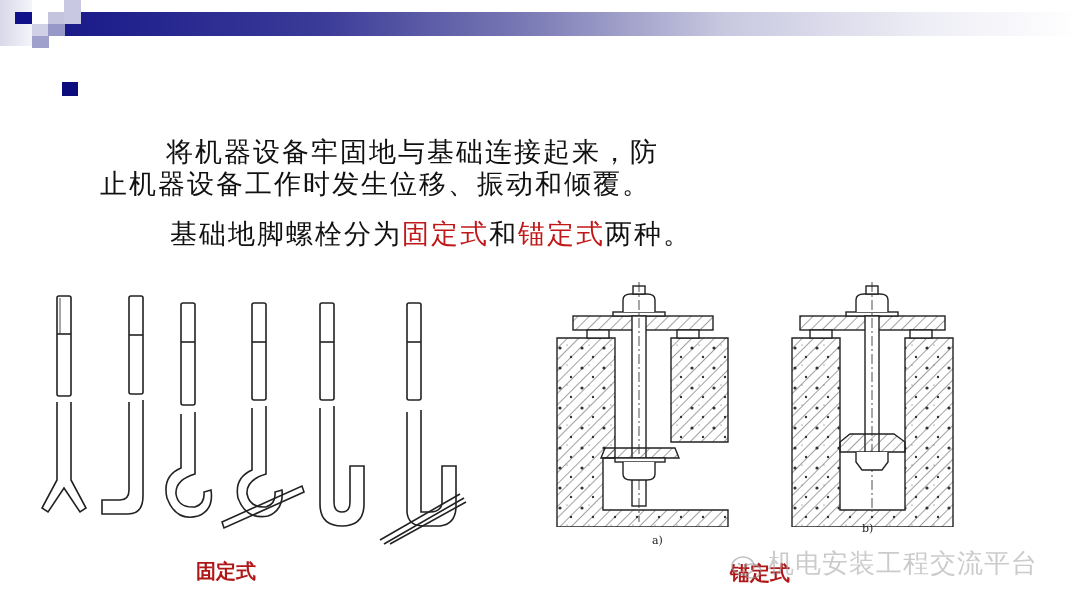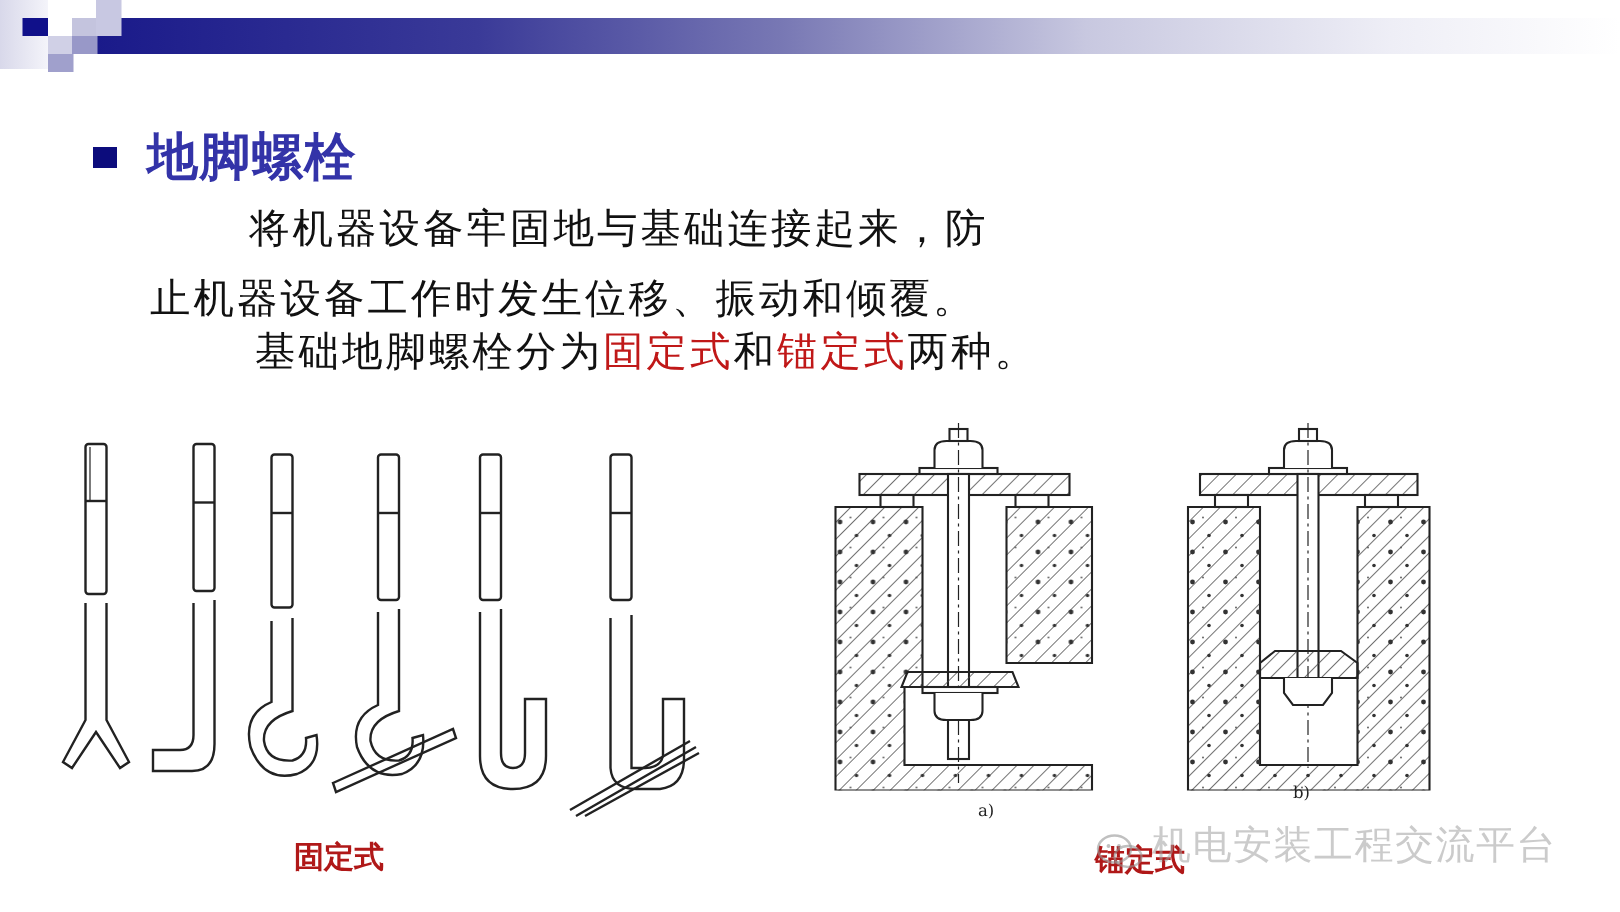--- a/index.html
+++ b/index.html
@@ -30,25 +30,24 @@
   <div class="sq" style="left:15px;top:12px;width:17px;height:12px;background:#10108a;"></div>
   <div class="sq" style="left:48px;top:12px;width:17px;height:12px;background:#c4c4de;"></div>
   <div class="sq" style="left:64px;top:0;width:17px;height:24px;background:#c8c8e2;"></div>
   <div class="sq" style="left:32px;top:24px;width:17px;height:12px;background:#d0d0e6;"></div>
   <div class="sq" style="left:48px;top:24px;width:17px;height:12px;background:#9898c8;"></div>
   <div class="sq" style="left:32px;top:36px;width:17px;height:12px;background:#a0a0cc;"></div>
 </div>
 
 <div class="heading">
   <div class="bullet"></div>
-  <span class="heading-text">地脚螺栓</span>
 </div>
 
 <div class="para" style="left:166px;top:134px;">将机器设备牢固地与基础连接起来，防</div>
-<div class="para" style="left:100px;top:181px;">止机器设备工作时发生位移、振动和倾覆。</div>
+<div class="para" style="left:100px;top:166px;">止机器设备工作时发生位移、振动和倾覆。</div>
 <div class="para" style="left:170px;top:216px;">
   <span>基础地脚螺栓分为</span><span class="red">固定式</span><span>和</span><span class="red">锚定式</span><span>两种。</span>
 </div>
 
 <svg style="left:30px;top:290px;" width="450" height="260" viewBox="0 0 450 260" fill="none" stroke="#222" stroke-width="1.6">
 
   <g>
     <rect x="27" y="6" width="14" height="100" rx="2"></rect>
     <line x1="27" y1="44" x2="41" y2="44"></line>
     <line x1="30" y1="8" x2="30" y2="44" stroke-width="0.8"></line>

